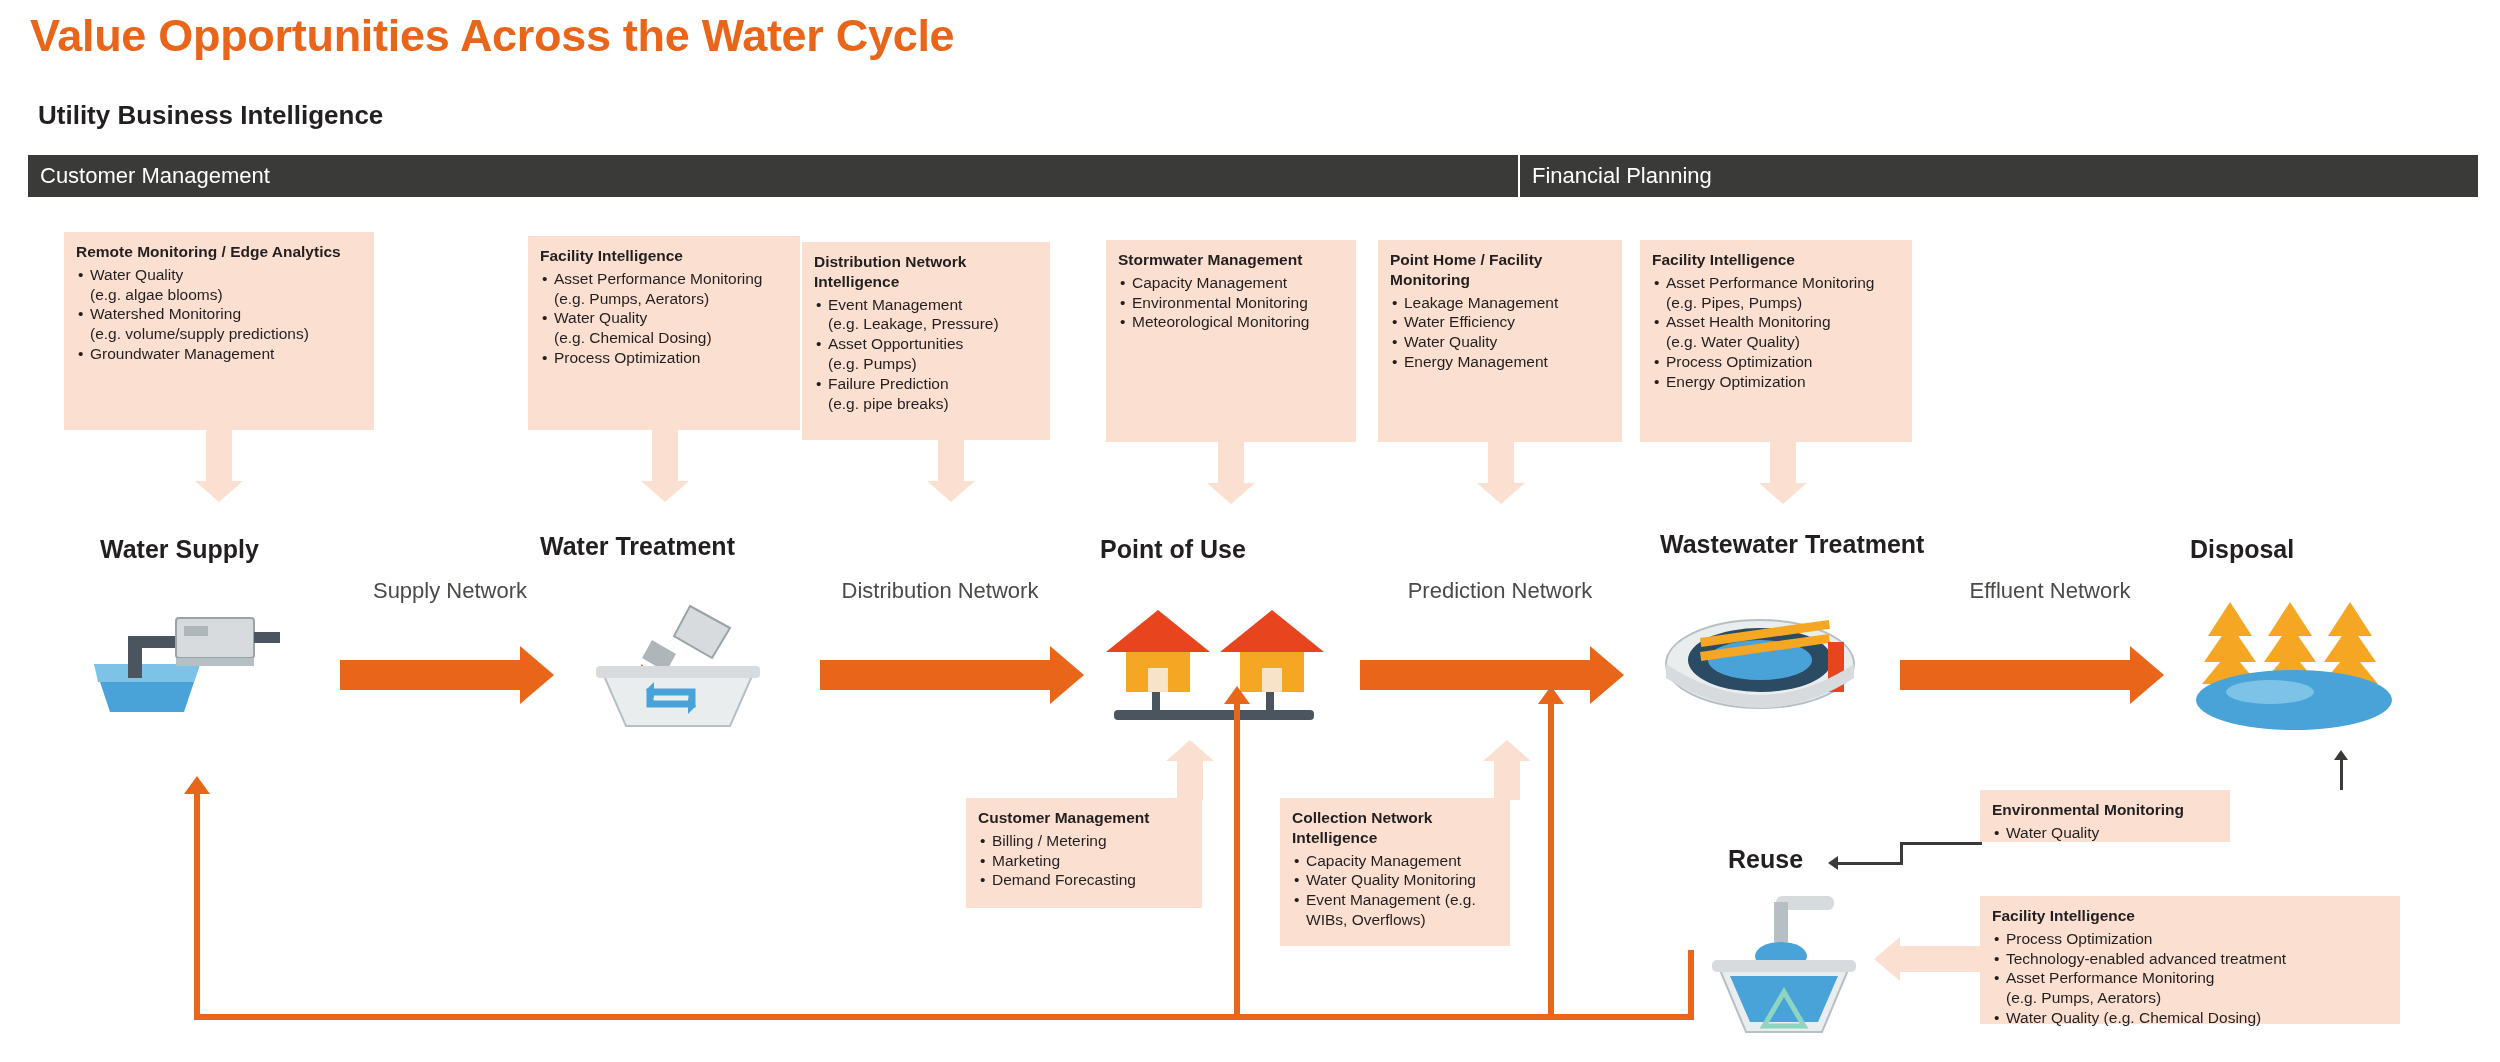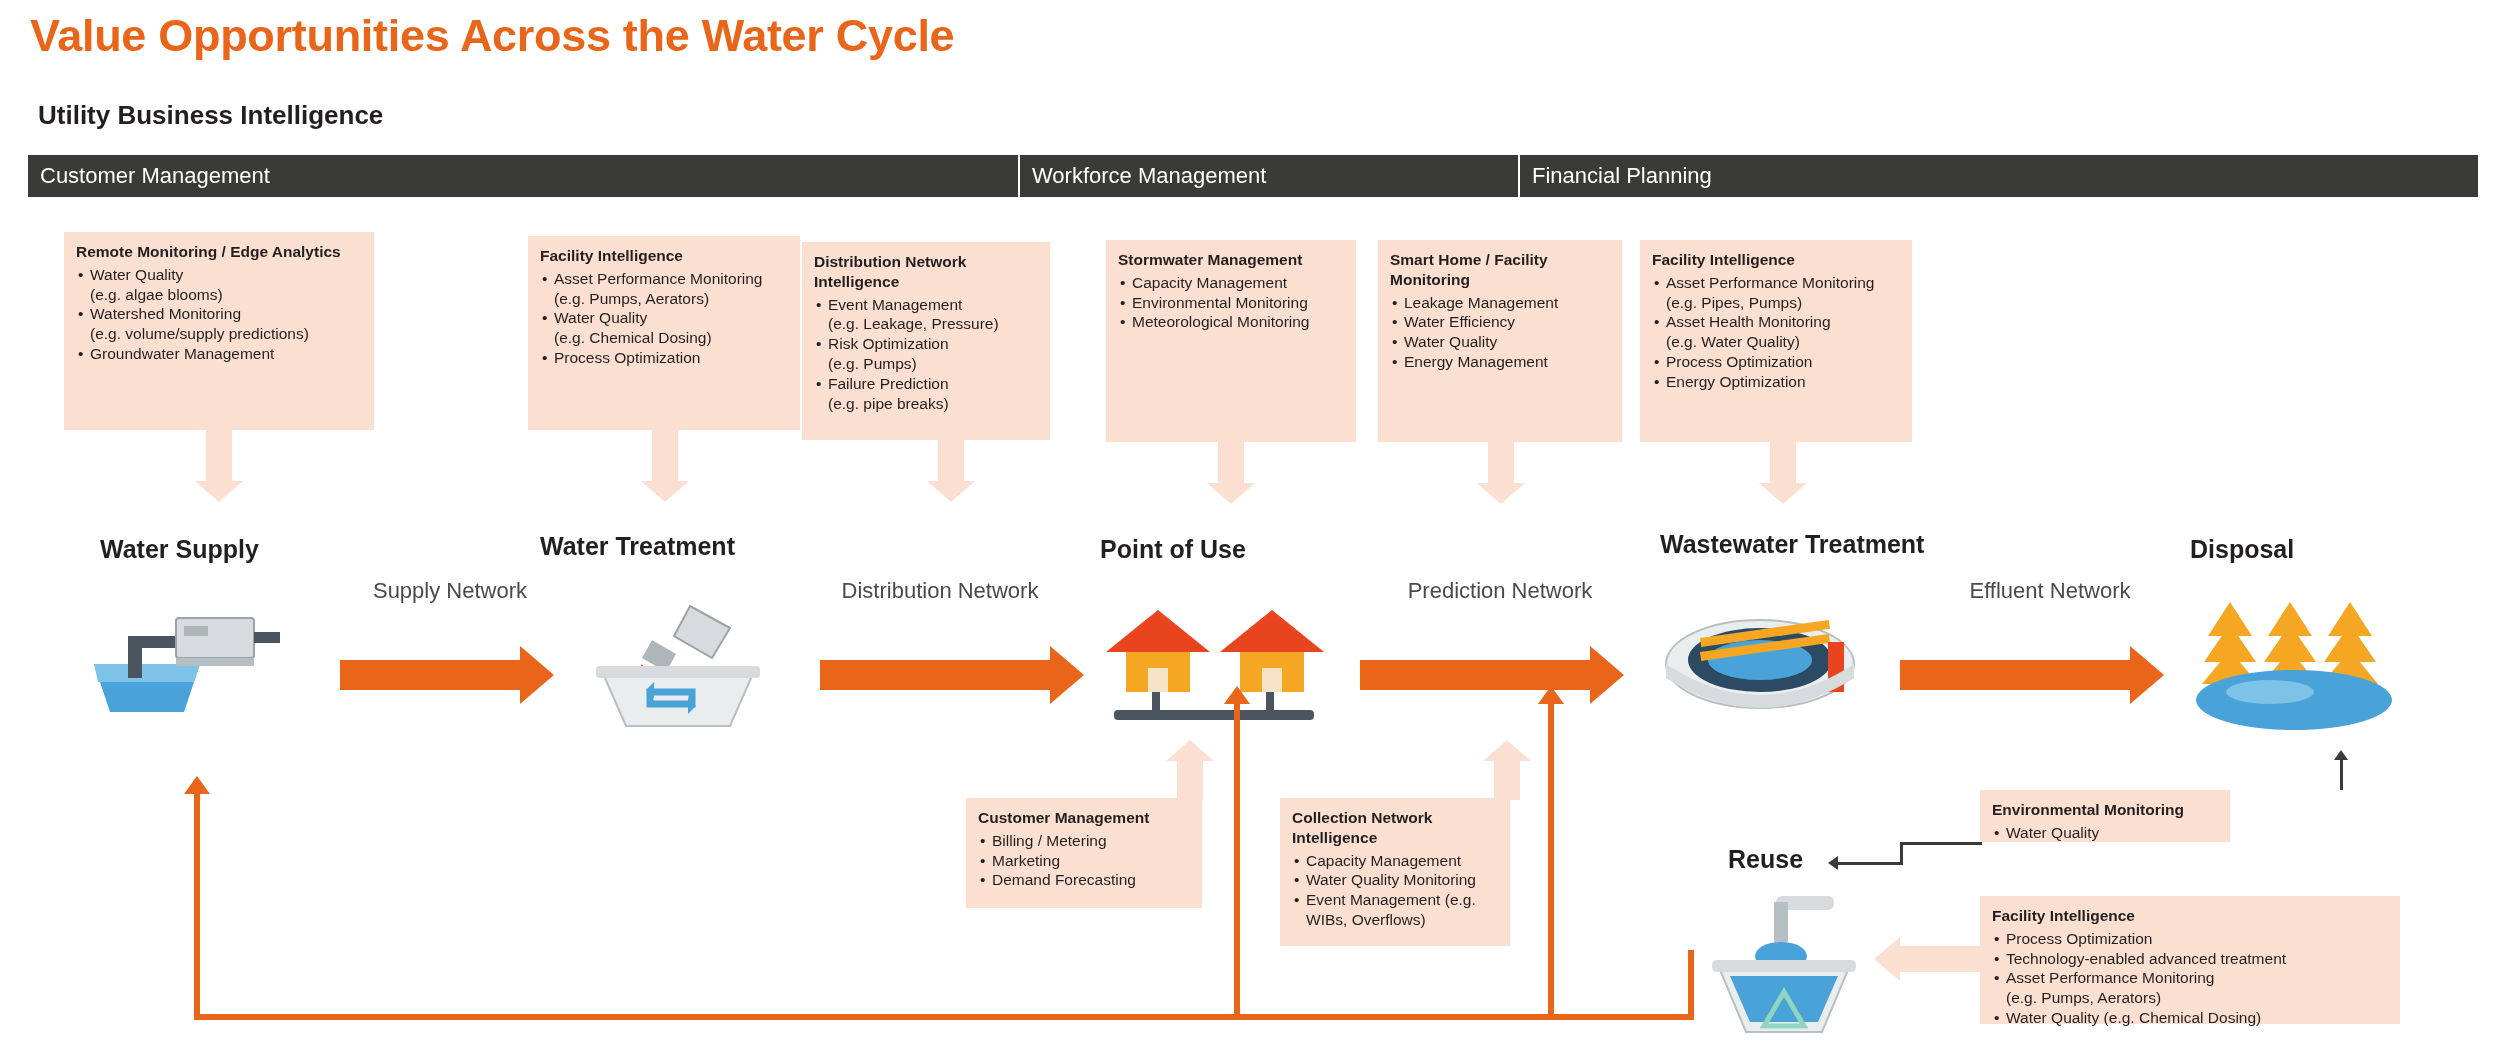--- a/index.html
+++ b/index.html
@@ -198,21 +198,20 @@
 </head>
 <body>
 
 <div class="page">
 
   <div id="main-title">Value Opportunities Across the Water Cycle</div>
   <div id="sub-title">Utility Business Intelligence</div>
 
   <div id="header-band">
     <div class="band-cell first" style="left:0; width:500px;">Customer Management</div>
-    <div class="band-cell" style="left:990px; width:500px;">Workforce Management</div>
     <div class="band-cell" style="left:1490px; width:500px;">Financial Planning</div>
   </div>
 
   <div class="callout" style="left:64px; top:232px; width:310px; height:198px;">
     <span class="c-title">Remote Monitoring / Edge Analytics</span>
     <ul>
       <li><span class="b">•</span><span>Water Quality</span><span class="sub">(e.g. algae blooms)</span></li>
       <li><span class="b">•</span><span>Watershed Monitoring</span><span class="sub">(e.g. volume/supply predictions)</span></li>
       <li><span class="b">•</span><span>Groundwater Management</span></li>
     </ul>
@@ -226,38 +225,38 @@
       <li><span class="b">•</span><span>Water Quality</span><span class="sub">(e.g. Chemical Dosing)</span></li>
       <li><span class="b">•</span><span>Process Optimization</span></li>
     </ul>
   </div>
   <div class="peach-arrow" style="left:652px; top:430px; height:52px;"></div>
 
   <div class="callout" style="left:802px; top:242px; width:248px; height:198px;">
     <span class="c-title">Distribution Network Intelligence</span>
     <ul>
       <li><span class="b">•</span><span>Event Management</span><span class="sub">(e.g. Leakage, Pressure)</span></li>
-      <li><span class="b">•</span><span>Risk Optimization</span><span class="sub">(e.g. Pumps)</span></li>
+      <li><span class="b">•</span><span>Asset Opportunities</span><span class="sub">(e.g. Pumps)</span></li>
       <li><span class="b">•</span><span>Failure Prediction</span><span class="sub">(e.g. pipe breaks)</span></li>
     </ul>
   </div>
   <div class="peach-arrow" style="left:938px; top:440px; height:42px;"></div>
 
   <div class="callout" style="left:1106px; top:240px; width:250px; height:202px;">
     <span class="c-title">Stormwater Management</span>
     <ul>
       <li><span class="b">•</span><span>Capacity Management</span></li>
       <li><span class="b">•</span><span>Environmental Monitoring</span></li>
       <li><span class="b">•</span><span>Meteorological Monitoring</span></li>
     </ul>
   </div>
   <div class="peach-arrow" style="left:1218px; top:442px; height:42px;"></div>
 
   <div class="callout" style="left:1378px; top:240px; width:244px; height:202px;">
-    <span class="c-title">Smart Home / Facility Monitoring</span>
+    <span class="c-title">Point Home / Facility Monitoring</span>
     <ul>
       <li><span class="b">•</span><span>Leakage Management</span></li>
       <li><span class="b">•</span><span>Water Efficiency</span></li>
       <li><span class="b">•</span><span>Water Quality</span></li>
       <li><span class="b">•</span><span>Energy Management</span></li>
     </ul>
   </div>
   <div class="peach-arrow" style="left:1488px; top:442px; height:42px;"></div>
 
   <div class="callout" style="left:1640px; top:240px; width:272px; height:202px;">

